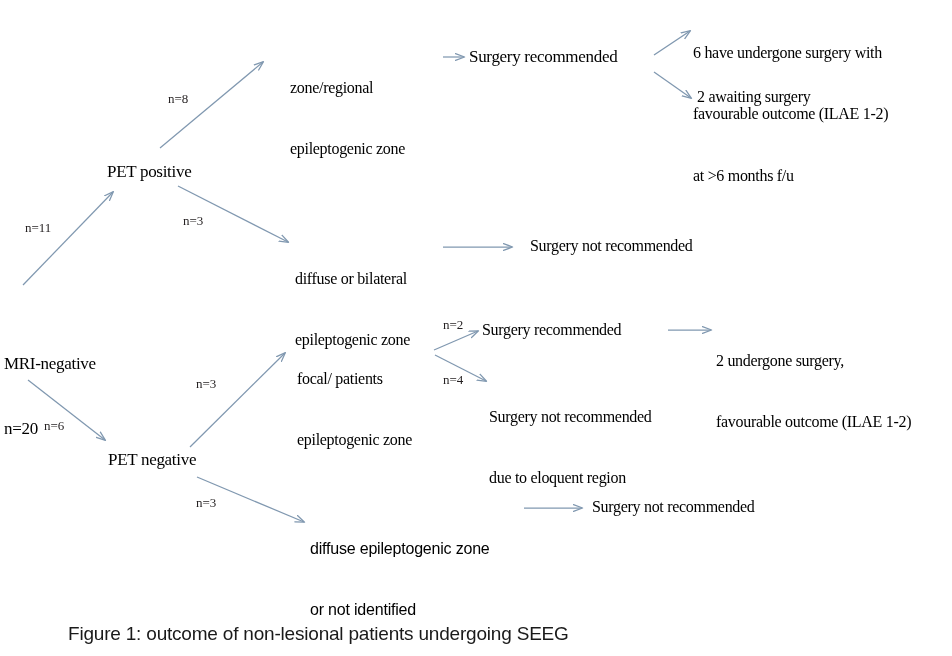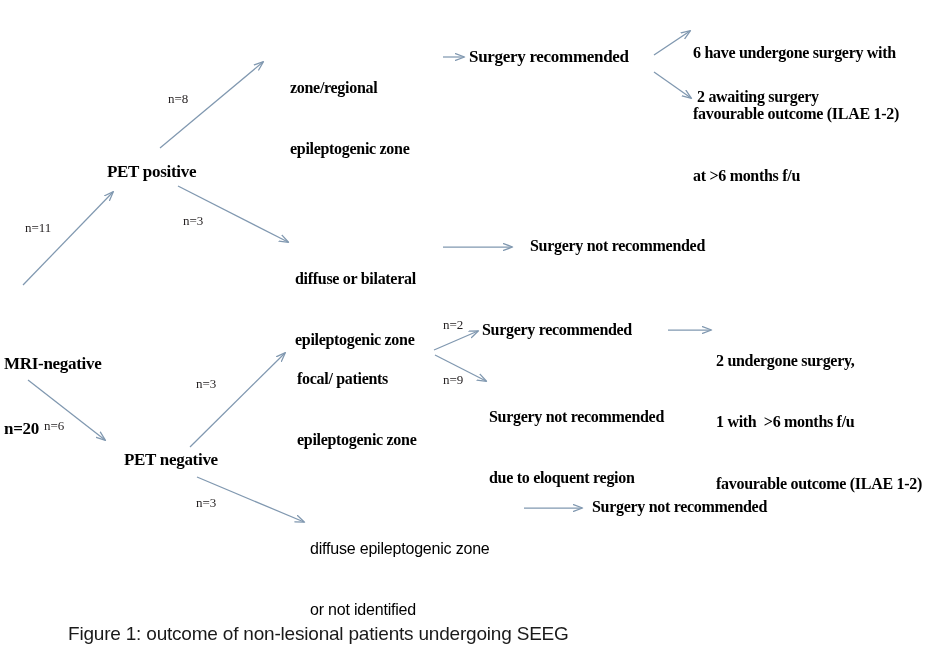--- a/index.html
+++ b/index.html
@@ -25,21 +25,21 @@
   }
   .node {
     position: absolute;
     font-family: "Liberation Serif", "DejaVu Serif", serif;
     color: #000000;
     white-space: pre;
     line-height: 1.28;
   }
   .t-bold {
     font-family: "Liberation Serif", "DejaVu Serif", serif;
-    font-weight: 700;
+    font-weight: 400;
     letter-spacing: -0.3px;
   }
   .t-sans {
     font-family: "Liberation Sans", "DejaVu Sans", sans-serif;
     font-weight: 400;
     letter-spacing: -0.2px;
   }
   .edge-label {
     position: absolute;
     font-family: Liberation Serif, serif;
@@ -99,21 +99,21 @@
     </g>
   </svg>
 
   <div class="node t-bold" style="left:4px; top:309px; font-size:17px;">
     <div>MRI-negative</div>
     <div>n=20</div>
   </div>
 
   <div class="node t-bold" style="left:107px; top:161px; font-size:17px;">PET positive</div>
 
-  <div class="node t-bold" style="left:124px; top:449px; font-size:17px;">PET negative</div>
+  <div class="node t-bold" style="left:108px; top:449px; font-size:17px;">PET negative</div>
 
   <div class="node t-bold" style="left:290px; top:37px; font-size:16px;">
     <div>zone/regional</div>
     <div>epileptogenic zone</div>
   </div>
 
   <div class="node t-bold" style="left:469px; top:46px; font-size:17px;">Surgery recommended</div>
 
   <div class="node t-bold" style="left:693px; top:2px; font-size:16px;">
     <div>6 have undergone surgery with</div>
@@ -137,21 +137,20 @@
 
   <div class="node t-bold" style="left:482px; top:320px; font-size:16px;">Surgery recommended</div>
 
   <div class="node t-bold" style="left:489px; top:366px; font-size:16px;">
     <div>Surgery not recommended</div>
     <div>due to eloquent region</div>
   </div>
 
   <div class="node t-bold" style="left:716px; top:310px; font-size:16px;">
     <div>2 undergone surgery,</div>
-    <div>1 with  &gt;6 months f/u</div>
     <div>favourable outcome (ILAE 1-2)</div>
   </div>
 
   <div class="node t-sans" style="left:310px; top:498px; font-size:16px;">
     <div>diffuse epileptogenic zone</div>
     <div>or not identified</div>
   </div>
 
   <div class="node t-bold" style="left:592px; top:497px; font-size:16px;">Surgery not recommended</div>
 
@@ -162,17 +161,17 @@
   <div class="edge-label" style="left:168px; top:91px;">n=8</div>
 
   <div class="edge-label" style="left:183px; top:213px;">n=3</div>
 
   <div class="edge-label" style="left:196px; top:376px;">n=3</div>
 
   <div class="edge-label" style="left:196px; top:495px;">n=3</div>
 
   <div class="edge-label" style="left:443px; top:317px;">n=2</div>
 
-  <div class="edge-label" style="left:443px; top:372px;">n=9</div>
+  <div class="edge-label" style="left:443px; top:372px;">n=4</div>
 
   <div class="caption" style="left:68px; top:623px;">Figure 1: outcome of non-lesional patients undergoing SEEG</div>
 
 </div>
 
 </body></html>

